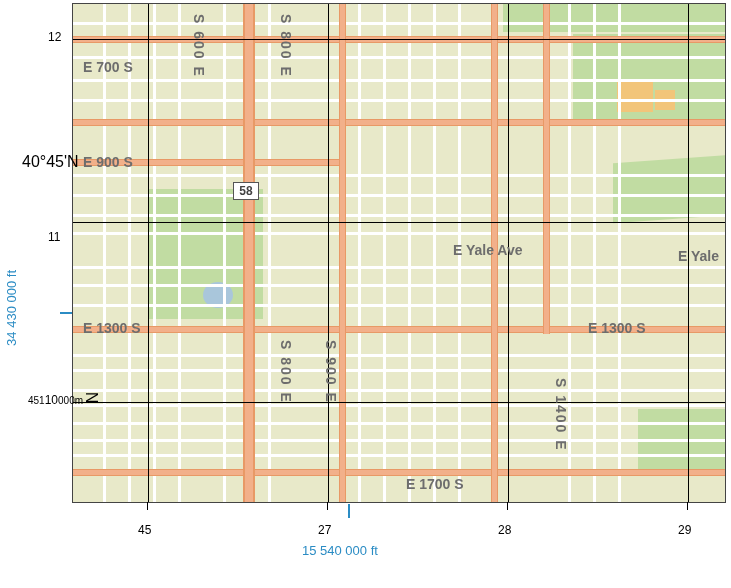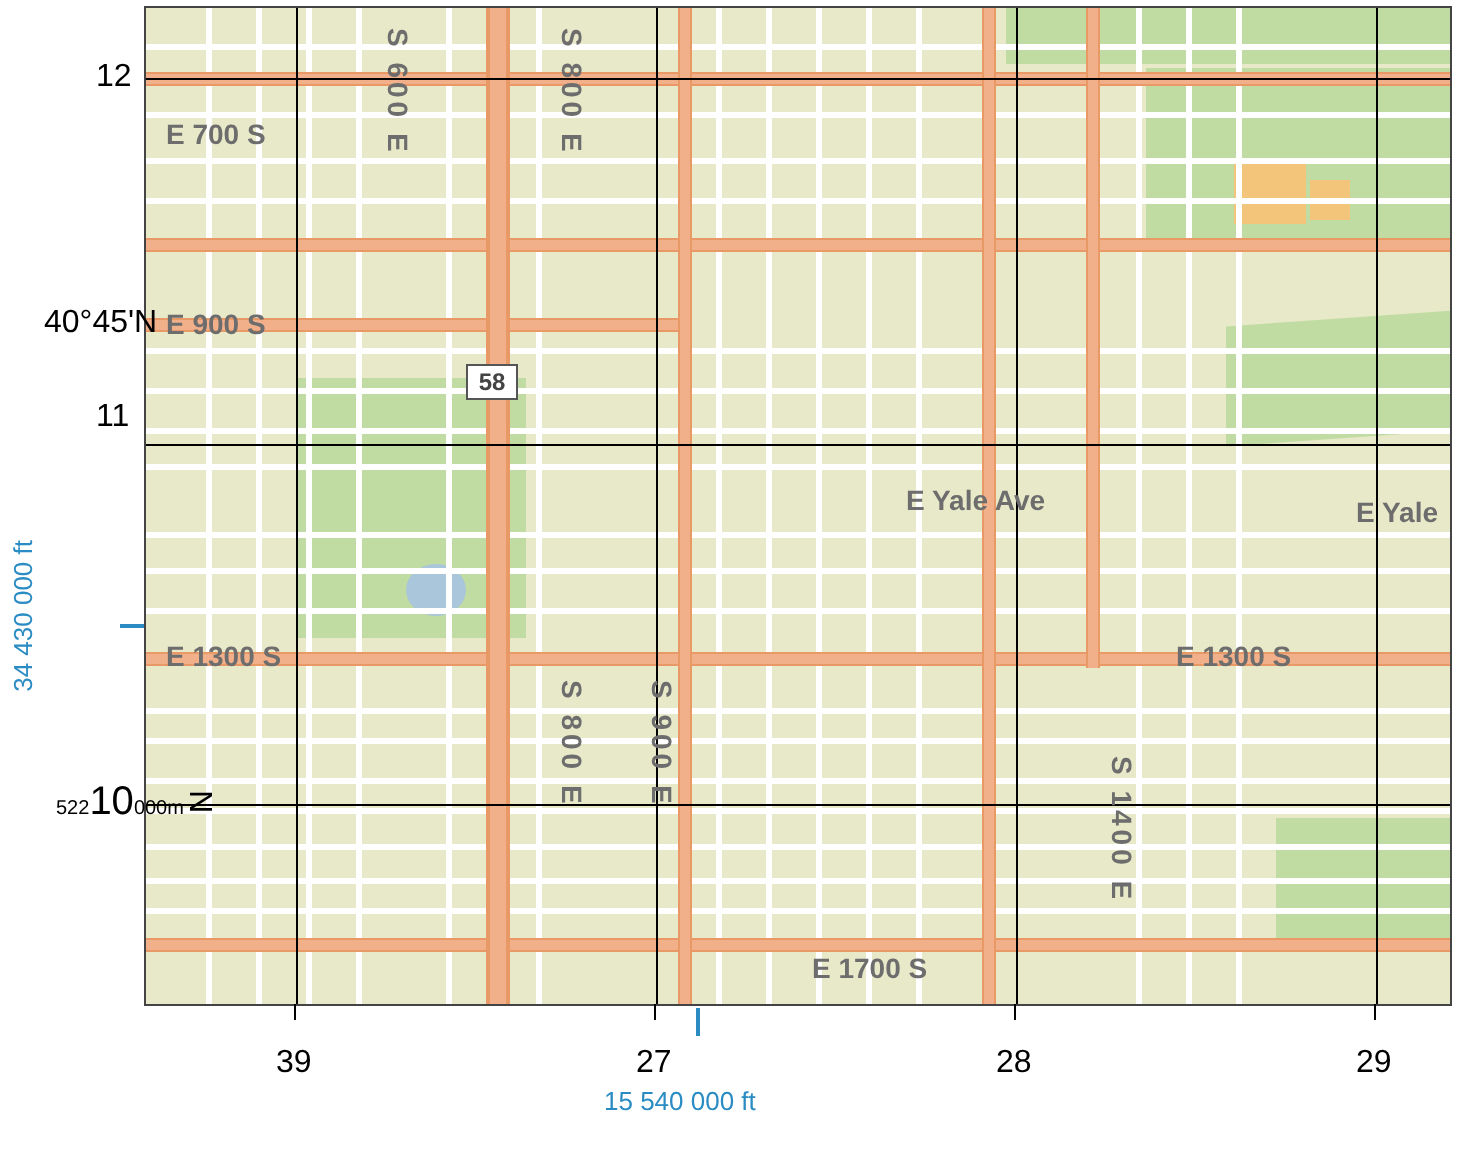--- a/index.html
+++ b/index.html
@@ -45,21 +45,21 @@
     white-space: nowrap;
     font-family: Arial, sans-serif;
   }
   .street-label.vert {
     writing-mode: vertical-rl;
     text-orientation: mixed;
     letter-spacing: 2px;
   }
   .axis-label {
     position: absolute;
-    font-size: 16px;
+    font-size: 12px;
     color: #000;
     font-family: Arial, sans-serif;
   }
   .axis-small {
     position: absolute;
     font-size: 10px;
     color: #000;
   }
   .state-ft {
     position: absolute;
@@ -169,29 +169,29 @@
   <div class="street-label" style="left:605px; top:244px;">E Yale</div>
 
   <div class="street-label vert" style="left:118px; top:10px;">S 600 E</div>
   <div class="street-label vert" style="left:205px; top:10px;">S 800 E</div>
   <div class="street-label vert" style="left:205px; top:336px;">S 800 E</div>
   <div class="street-label vert" style="left:250px; top:336px;">S 900 E</div>
   <div class="street-label vert" style="left:480px; top:374px;">S 1400 E</div>
 </div>
 
 <div class="axis-label" style="left:48px; top:30px;">12</div>
-<div class="axis-label" style="left:48px; top:200px;">11</div>
+<div class="axis-label" style="left:48px; top:230px;">11</div>
 
 <div style="position:absolute; left:28px; top:390px;">
-  <span class="axis-small" style="position:static; font-size:10px;">522</span><span class="axis-label" style="position:static; font-size:20px;">10</span><span class="axis-small" style="position:static; font-size:10px;">000m</span><span class="axis-label" style="position:static; font-size:16px; margin-left:1px; writing-mode:vertical-rl; transform:rotate(180deg); display:inline-block;">N</span>
+  <span class="axis-small" style="position:static; font-size:10px;">451</span><span class="axis-label" style="position:static; font-size:12px;">10</span><span class="axis-small" style="position:static; font-size:10px;">000m</span><span class="axis-label" style="position:static; font-size:16px; margin-left:1px; writing-mode:vertical-rl; transform:rotate(180deg); display:inline-block;">N</span>
 </div>
 
 <div class="axis-small" style="left:22px; top:153px; font-size:16px;">40°45'N</div>
 
-<div class="axis-label" style="left:138px; top:523px;">39</div>
+<div class="axis-label" style="left:138px; top:523px;">45</div>
 <div class="axis-label" style="left:318px; top:523px;">27</div>
 <div class="axis-label" style="left:498px; top:523px;text-align:center;">28</div>
 <div class="axis-label" style="left:678px; top:523px;">29</div>
 
 <div class="tick" style="left:147px; top:502px; width:1px; height:8px;"></div>
 <div class="tick" style="left:327px; top:502px; width:1px; height:8px;"></div>
 <div class="tick" style="left:507px; top:502px; width:1px; height:8px;"></div>
 <div class="tick" style="left:687px; top:502px; width:1px; height:8px;"></div>
 
 <div class="state-ft vert" style="left:4px; top:270px;">34 430 000 ft</div>

